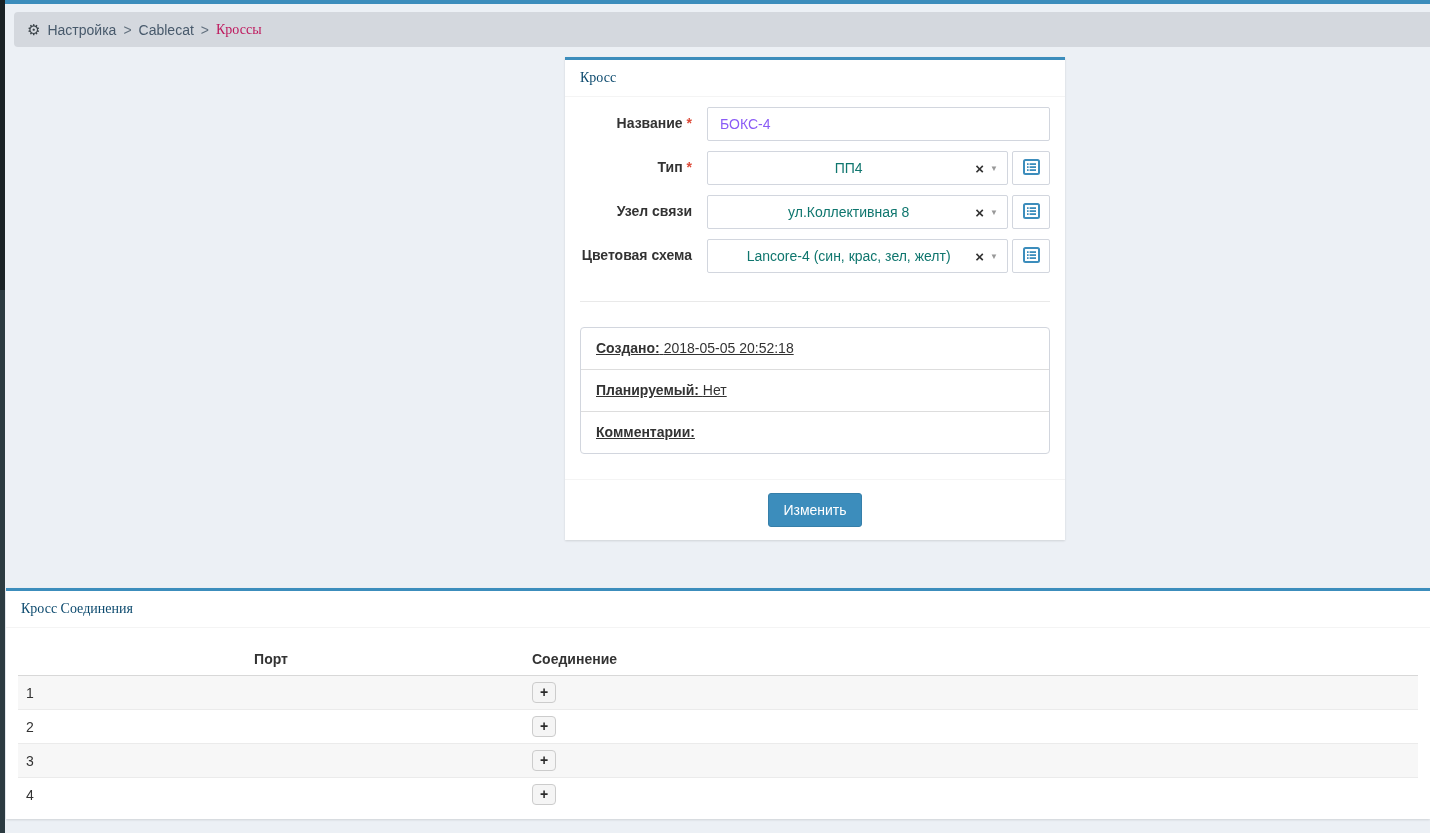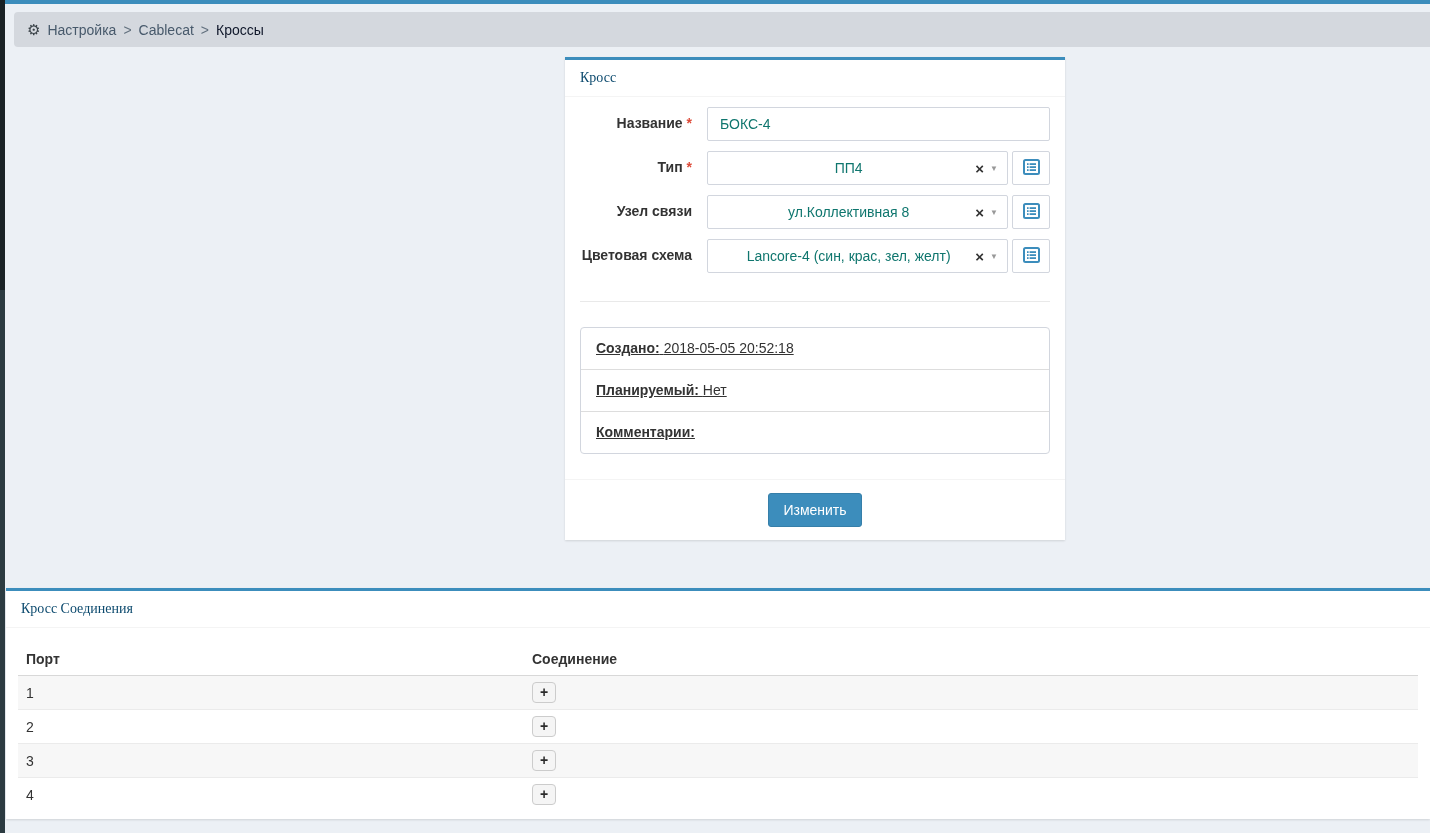--- a/index.html
+++ b/index.html
@@ -22,41 +22,41 @@
   
   .breadcrumb {
     position: absolute; top: 12px; left: 14px; width: 1416px; height: 35px;
     background: #d4d8de; border-radius: 4px 0 0 4px;
     display: flex; align-items: center; padding-left: 13px;
     color: #47596b;
   }
   .breadcrumb .gear { font-size: 15px; color: #3b4349; margin-right: 7px; }
   .breadcrumb a { color: #47596b; text-decoration: none; cursor: pointer; }
   .breadcrumb .sep { color: #62707e; margin: 0 7px; }
-  .breadcrumb .current { color: #0f172a; }
+  .breadcrumb .current { color: #be185d; font-family: Liberation Serif, serif; }
 
   
   .panel { position: absolute; background: #fff; border-top: 3px solid #3c8dbc; box-shadow: 0 1px 2px rgba(0,0,0,.12); }
   .panel-title { font-size: 14px; color: #0c4a6e; padding: 10px 15px; border-bottom: 1px solid #f4f4f4; font-family: Liberation Serif, serif; }
 
   
   .panel-kross { top: 57px; left: 565px; width: 500px; }
   .panel-kross .body { padding: 10px 15px 25px 15px; }
 
   .form-row { display: flex; margin-bottom: 10px; }
   .form-label {
     width: 112px; margin-right: 15px; padding-top: 8px;
     text-align: right; font-weight: bold; color: #333; line-height: 17px;
   }
   .req { color: #dd4b39; font-weight: bold; }
   .ctrl-area { flex: 1; display: flex; align-items: flex-start; }
 
   .text-input {
     flex: 1; height: 34px; border: 1px solid #d2d6de; border-radius: 2px;
-    padding: 0 12px; font-size: 14px; color: #0f766e; background: #fff;
+    padding: 0 12px; font-size: 14px; color: #8b5cf6; background: #fff;
     font-family: "Liberation Sans", sans-serif; outline: none;
   }
 
   .select-box {
     flex: 1; height: 34px; border: 1px solid #d2d6de; border-radius: 2px;
     background: #fff; display: flex; align-items: center; cursor: pointer;
   }
   .select-value { flex: 1; text-align: center; color: #0f766e; padding-left: 18px; white-space: nowrap; overflow: hidden; }
   .clear-x { color: #333; font-weight: bold; font-size: 15px; line-height: 1; margin: 0 6px 0 4px; cursor: pointer; }
   .caret { color: #999; font-size: 8px; margin-right: 9px; cursor: pointer; }
@@ -83,21 +83,21 @@
   }
 
   
   .panel-conn { top: 588px; left: 6px; width: 1424px; }
   .panel-conn .body { padding: 15px 12px 8px 12px; }
   table.conn { width: 100%; border-collapse: collapse; }
   table.conn th {
     text-align: left; font-weight: bold; color: #333; font-size: 14px;
     padding: 8px; border-bottom: 1px solid #d8d8d8;
   }
-  table.conn th.col-port { width: 506px; }
+  table.conn th.col-port { width: 506px; text-align: center; }
   table.conn td { padding: 6px 8px; border-top: 1px solid #ebebeb; color: #333; }
   table.conn tr:first-child td { border-top: none; }
   table.conn tbody tr:nth-child(odd) { background: #f7f7f7; }
   .btn-plus {
     display: inline-block; min-width: 24px; text-align: center;
     background: #f5f5f5; border: 1px solid #ccc; border-radius: 4px;
     color: #2b2b2b; font-weight: bold; font-size: 14px; line-height: 19px;
     padding: 0 6px; cursor: pointer; font-family: "Liberation Sans", sans-serif;
   }
 </style>

